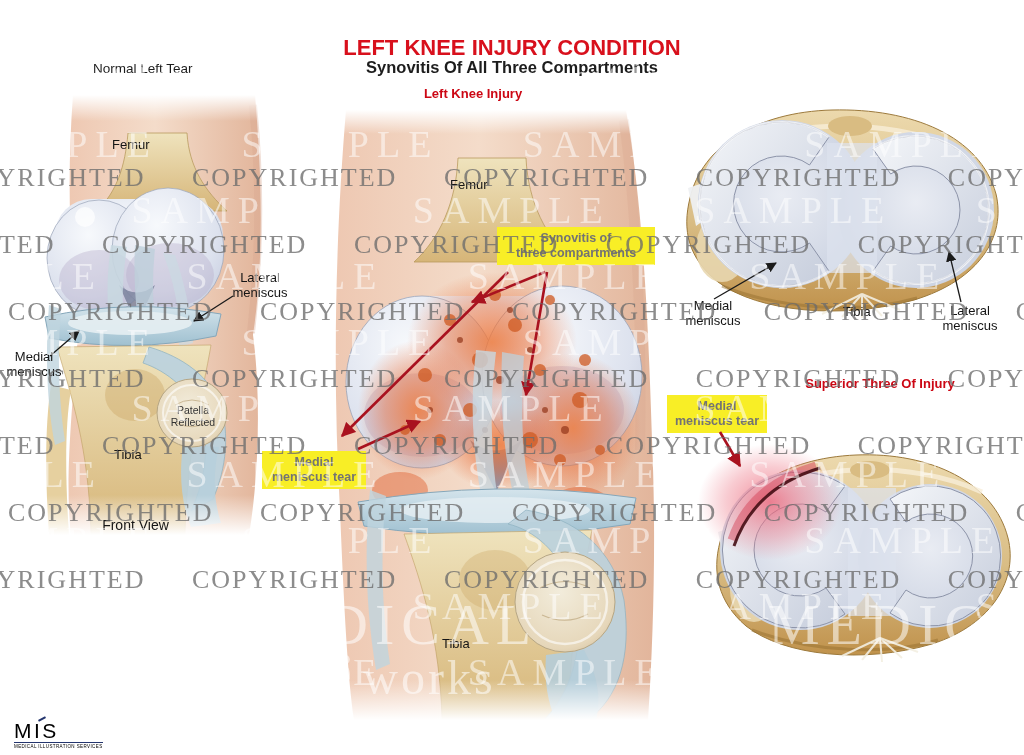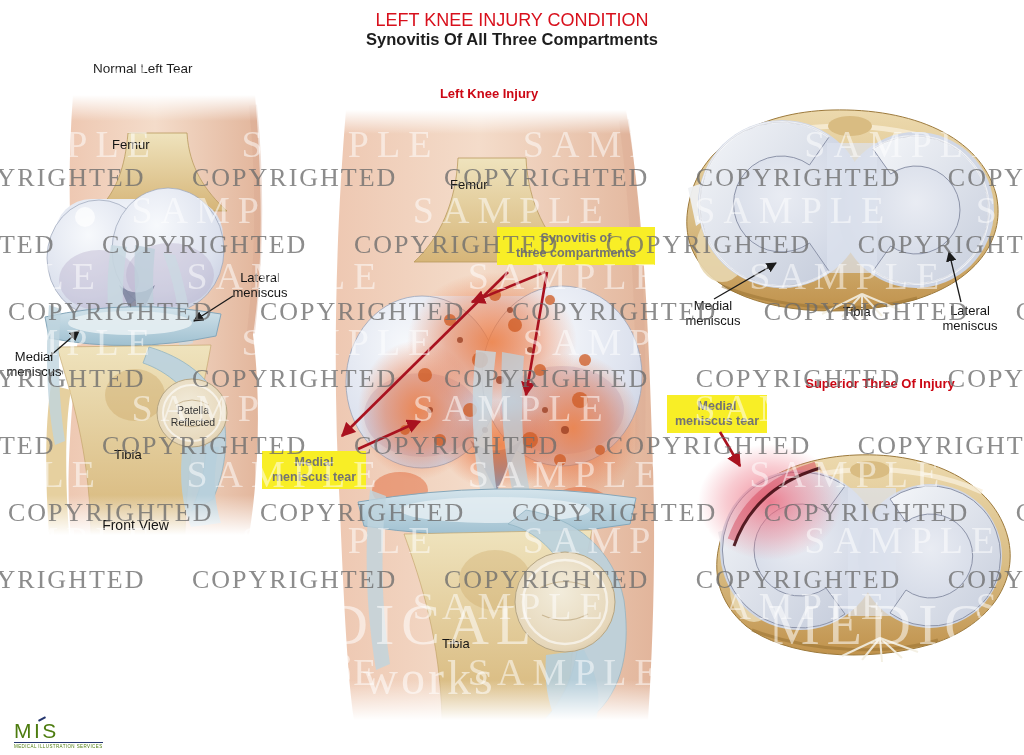--- a/index.html
+++ b/index.html
@@ -6,38 +6,38 @@
   #canvas{position:relative;width:1024px;height:755px;background:#fff;overflow:hidden;
           font-family:"Liberation Sans",sans-serif;}
   .art{position:absolute;z-index:1;}
   .lbl{position:absolute;z-index:3;font-size:13px;line-height:15px;color:#151515;
        text-align:center;white-space:pre-line;}
   .cap{position:absolute;z-index:3;font-size:13.5px;color:#1d1d1d;white-space:nowrap;}
   .cap-red{position:absolute;z-index:3;font-size:13px;font-weight:bold;color:#cc0714;white-space:nowrap;text-align:center;}
   .ylbl{position:absolute;z-index:3;background:#f8ee26;color:#737373;font-weight:bold;
         font-size:12.5px;line-height:15px;text-align:center;white-space:pre-line;padding:4px 3px;}
   #header{position:absolute;left:0;right:0;top:10px;text-align:center;z-index:3;}
-  #header .t1{font-size:18px;font-weight:normal;color:#d8101c;line-height:20px;}
+  #header .t1{font-size:22px;font-weight:bold;color:#d8101c;line-height:20px;margin-top:28px;}
   #header .t2{font-size:16.5px;font-weight:bold;color:#1d1d1d;line-height:19px;}
   #overlay{position:absolute;left:0;top:0;z-index:4;pointer-events:none;}
   .wm-layer{position:absolute;inset:0;pointer-events:none;overflow:hidden;}
   #wm-sample{z-index:6;}
   #wm-copy{z-index:7;}
   #wm-logos{z-index:6;}
   .wm-sample-row{position:absolute;white-space:nowrap;font-family:"Liberation Serif",serif;
         font-size:38px;letter-spacing:8px;word-spacing:66px;color:rgba(255,255,255,0.52);}
   .wm-copy-row{position:absolute;white-space:nowrap;font-family:"Liberation Serif",serif;
         font-size:26px;letter-spacing:2px;word-spacing:38px;color:rgba(108,108,108,0.78);}
   .wm-logo{position:absolute;color:rgba(255,255,255,0.55);text-align:center;line-height:1;
         font-family:Liberation Serif, serif;}
   .wm-logo .l1{font-size:58px;letter-spacing:7px;}
   .wm-logo .l2{font-size:48px;letter-spacing:3px;display:flex;align-items:flex-end;justify-content:center;gap:10px;}
   .wm-logo.small .l2{font-size:34px;}
   .wm-logo svg{display:inline-block;fill:rgba(255,255,255,0.55);}
-  #mis{position:absolute;left:14px;top:721px;z-index:3;color:#4d7c0f;}
+  #mis{position:absolute;left:14px;top:721px;z-index:3;color:#000000;}
   #mis .mis-text{font-size:21px;letter-spacing:2.5px;font-weight:400;line-height:20px;}
   #mis .mis-accent{position:absolute;left:24px;top:-3px;width:8px;height:2px;background:#24356e;transform:rotate(-28deg);}
   #mis .mis-tag{font-size:4.5px;letter-spacing:0.4px;margin-top:1px;white-space:nowrap;border-top:0.5px solid #24356e;padding-top:1px;}
 </style>
 </head>
 <body>
 
 <div id="canvas">
 
   <div id="header">
@@ -181,21 +181,21 @@
     <path d="M196,400 C246,408 284,440 294,490 C302,548 288,588 258,610 L214,610 C248,576 256,520 242,478 C230,442 204,420 178,414 Z" fill="#bcd2dd" opacity="0.92" stroke="#8fb2c2" stroke-width="0.8"></path>
     <path d="M216,545 C214,572 218,594 226,610 L266,610 C272,586 266,562 254,540 Z" fill="#b5cdd9" opacity="0.9"></path>
     <ellipse cx="235" cy="492" rx="50" ry="50" fill="url(#patG)" stroke="#b6a684" stroke-width="1"></ellipse>
     <ellipse cx="235" cy="492" rx="42" ry="42" fill="none" stroke="#ffffff" stroke-width="2.5" opacity="0.6"></ellipse>
     <path d="M210,478 Q235,465 260,478" fill="none" stroke="#c2ad86" stroke-width="1.2" opacity="0.8"></path>
     <path d="M212,505 Q236,516 258,504" fill="none" stroke="#c2ad86" stroke-width="1.2" opacity="0.8"></path>
     <rect x="0" y="0" width="330" height="24" fill="url(#fadeWt)"></rect>
     <rect x="0" y="570" width="330" height="40" fill="url(#fadeW)"></rect>
   </svg>
 
-  <div class="cap-red" style="left:436px;top:86px;width:106px">Left Knee Injury</div>
+  <div class="cap-red" style="left:420px;top:86px;width:106px">Left Knee Injury</div>
   <div class="lbl" style="left:450px;top:177px">Femur</div>
   <div class="ylbl" style="left:497px;top:227px;width:152px">Synovitis of
 three compartments</div>
   <div class="ylbl" style="left:262px;top:451px;width:98px">Medial
 meniscus tear</div>
   <div class="lbl" style="left:442px;top:636px">Tibia</div>
 
   <svg class="art" style="left:662px;top:98px" width="350" height="222" viewBox="0 0 350 222">
     <defs>
       <linearGradient id="platG" x1="0" y1="0" x2="0" y2="1">

